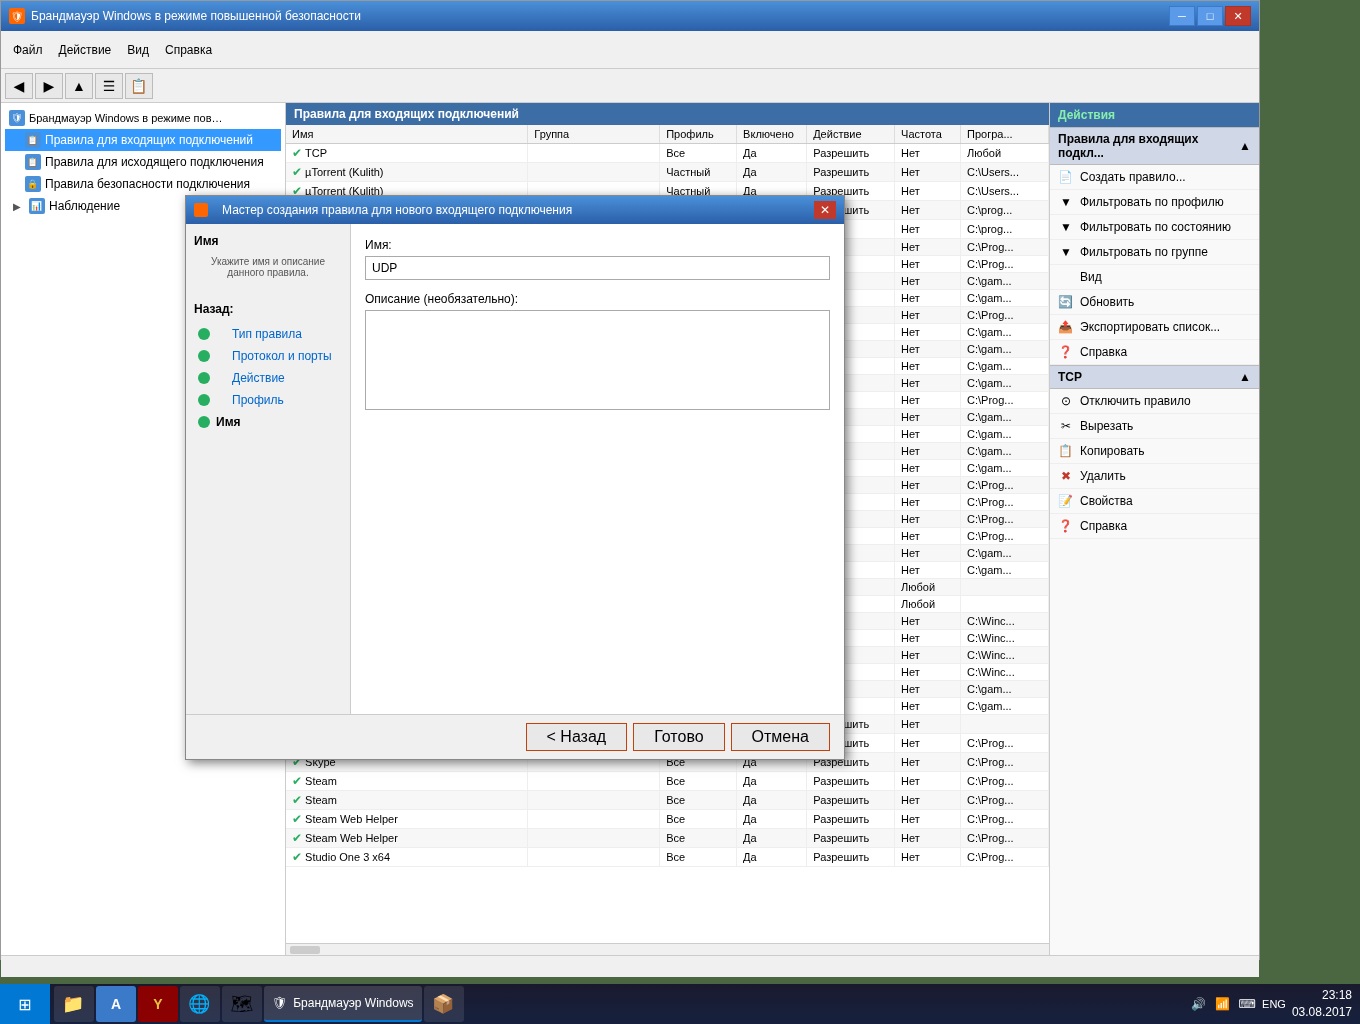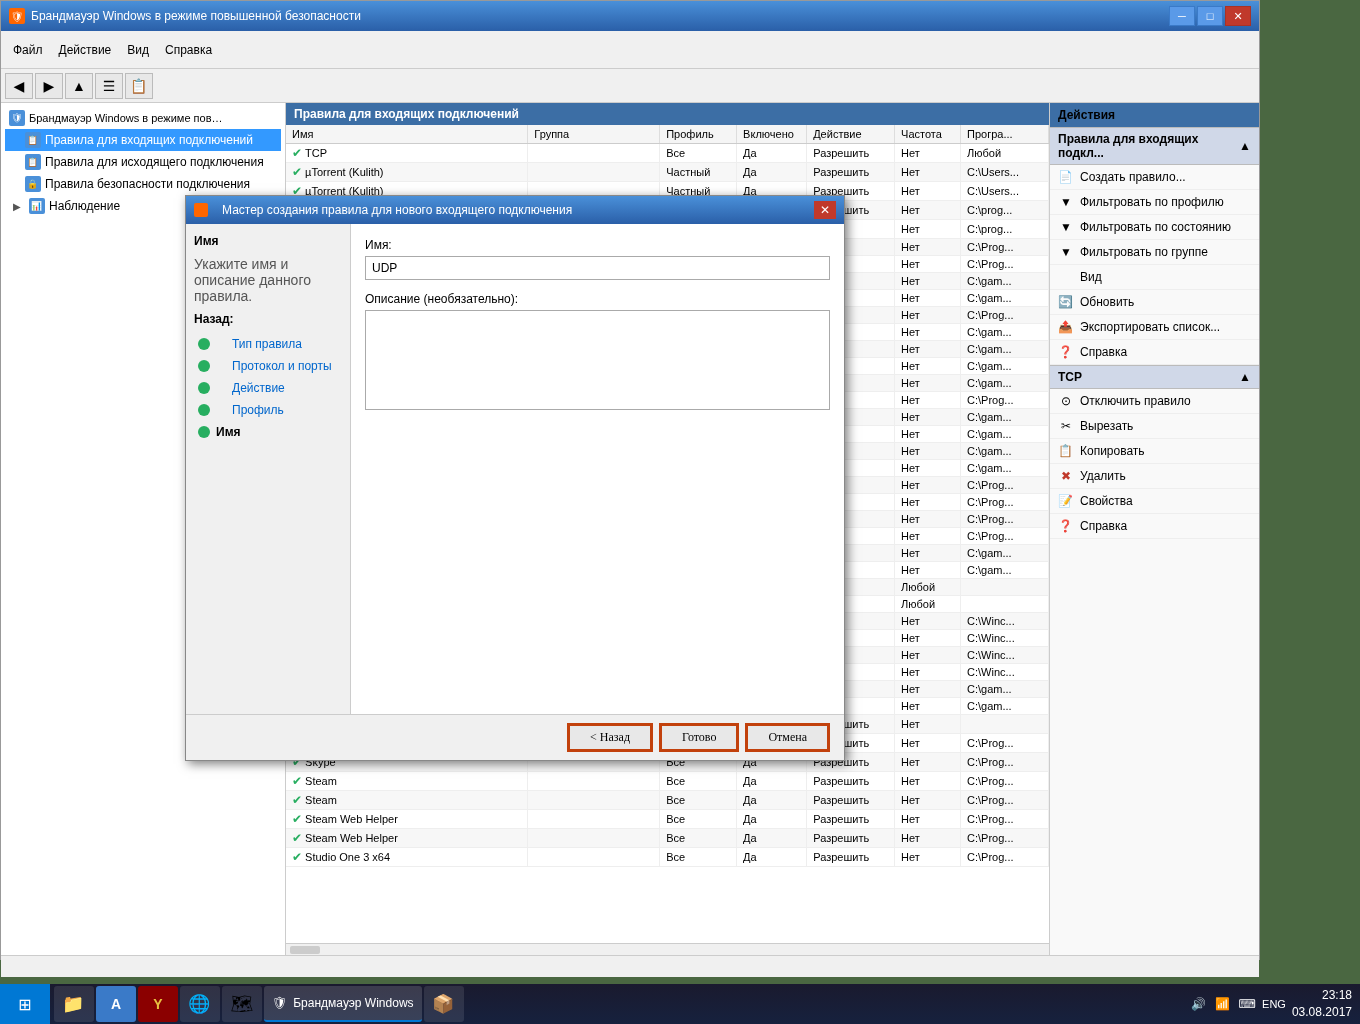--- a/index.html
+++ b/index.html
@@ -188,21 +188,21 @@
 
     
     .actions-panel {
       width: 210px;
       border-left: 1px solid #ccc;
       background: #f9f9f9;
       overflow-y: auto;
     }
     .actions-header {
       background: #3c6ea5;
-      color: #000000;
+      color: #86efac;
       padding: 5px 8px;
       font-size: 12px;
       font-weight: bold;
     }
     .actions-section-header {
       background: #d0d8e8;
       padding: 4px 8px;
       font-size: 11px;
       font-weight: bold;
       border-bottom: 1px solid #bbb;
@@ -276,23 +276,24 @@
       background: #f0f0f0;
       border-right: 1px solid #ccc;
       padding: 10px 8px;
     }
     .modal-left-title {
       font-size: 12px;
       font-weight: bold;
       margin-bottom: 8px;
     }
     .modal-left-subtitle {
-      font-size: 14px;
+      font-size: 10px;
       color: #555;
-      margin-bottom: 8px;
+      margin-bottom: 24px;
+      text-align: center;
     }
     .steps-label {
       font-size: 12px;
       font-weight: bold;
       margin-bottom: 8px;
     }
     .step-item {
       display: flex;
       align-items: center;
       gap: 6px;
@@ -348,25 +349,24 @@
     .modal-footer {
       background: #f0f0f0;
       border-top: 1px solid #ccc;
       padding: 8px 14px;
       display: flex;
       justify-content: flex-end;
       gap: 6px;
     }
     .dialog-btn {
       padding: 4px 20px;
-      border: 3px solid #c2410c;
+      border: 1px solid #c2410c;
       background: #e8e8e8;
       cursor: pointer;
-      font-size: 12px;
-      font-family: Liberation Serif, serif;
+      font-size: 16px;
     }
     .dialog-btn.primary { background: #e8e8e8; }
 
     
     .taskbar {
       position: absolute;
       bottom: 0; left: 0;
       width: 1360px;
       height: 40px;
       background: linear-gradient(to bottom, #1a1a2e, #16213e);

